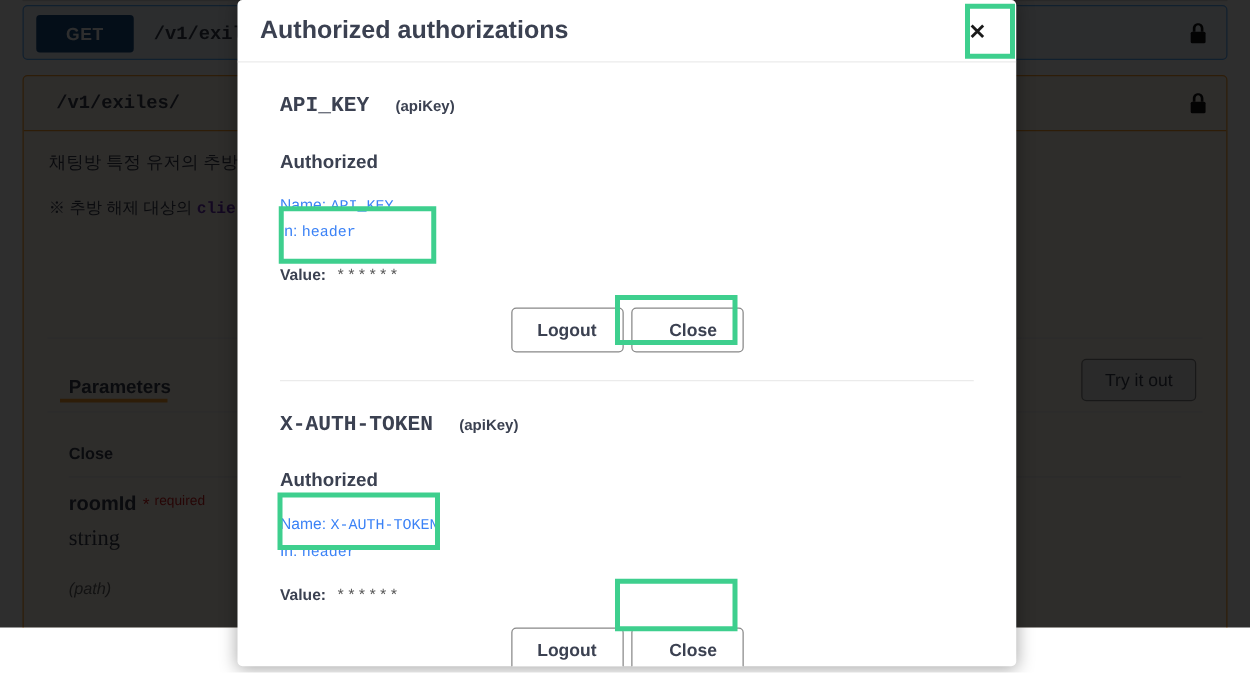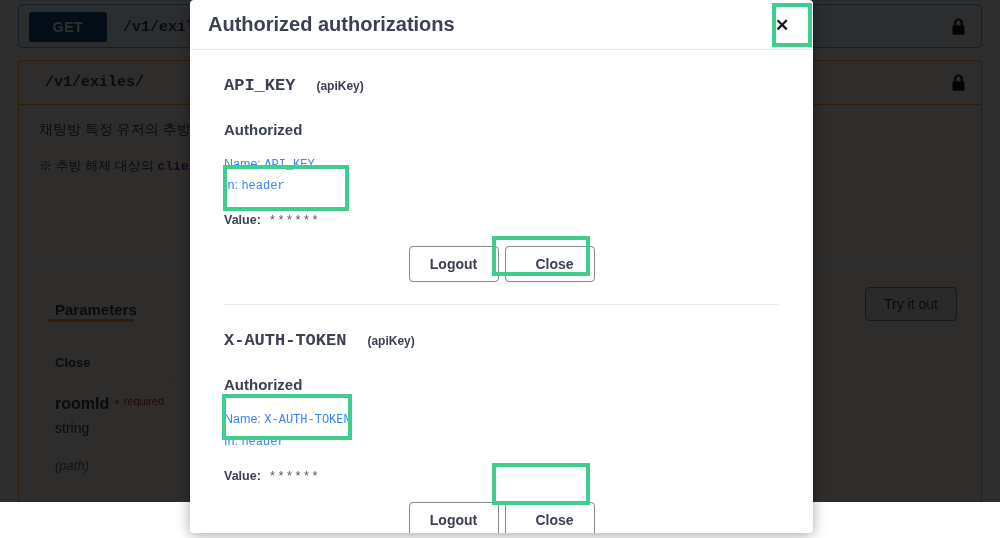--- a/index.html
+++ b/index.html
@@ -101,21 +101,21 @@
   }
   .param-row { position: absolute; left: 36px; }
   .param-row.r1 { top: 334px; }
   .param-row.r2 { top: 437px; }
   .param-name {
     font-size: 16px; font-weight: bold; color: #3b4151;
     display: inline-block;
   }
   .req-star { color: #d41f1f; font-size: 14px; margin-left: 5px; }
   .req-text { color: #d41f1f; font-size: 11px; margin-left: 4px; vertical-align: top; }
-  .param-type { font-size: 14px; color: #3b4151; margin-top: 7px; }
+  .param-type { font-size: 18px; color: #3b4151; margin-top: 7px; font-family: Liberation Serif, serif; }
   .param-in { font-size: 13px; color: #666; font-style: italic; margin-top: 22px; }
   .param-desc {
     position: absolute; left: 172px;
     font-size: 14px; color: #3b4151; white-space: nowrap;
   }
   .param-desc.d1 { top: 334px; }
   .param-desc.d2 { top: 437px; }
   .param-input {
     position: absolute; left: 172px;
     width: 200px; height: 38px;

